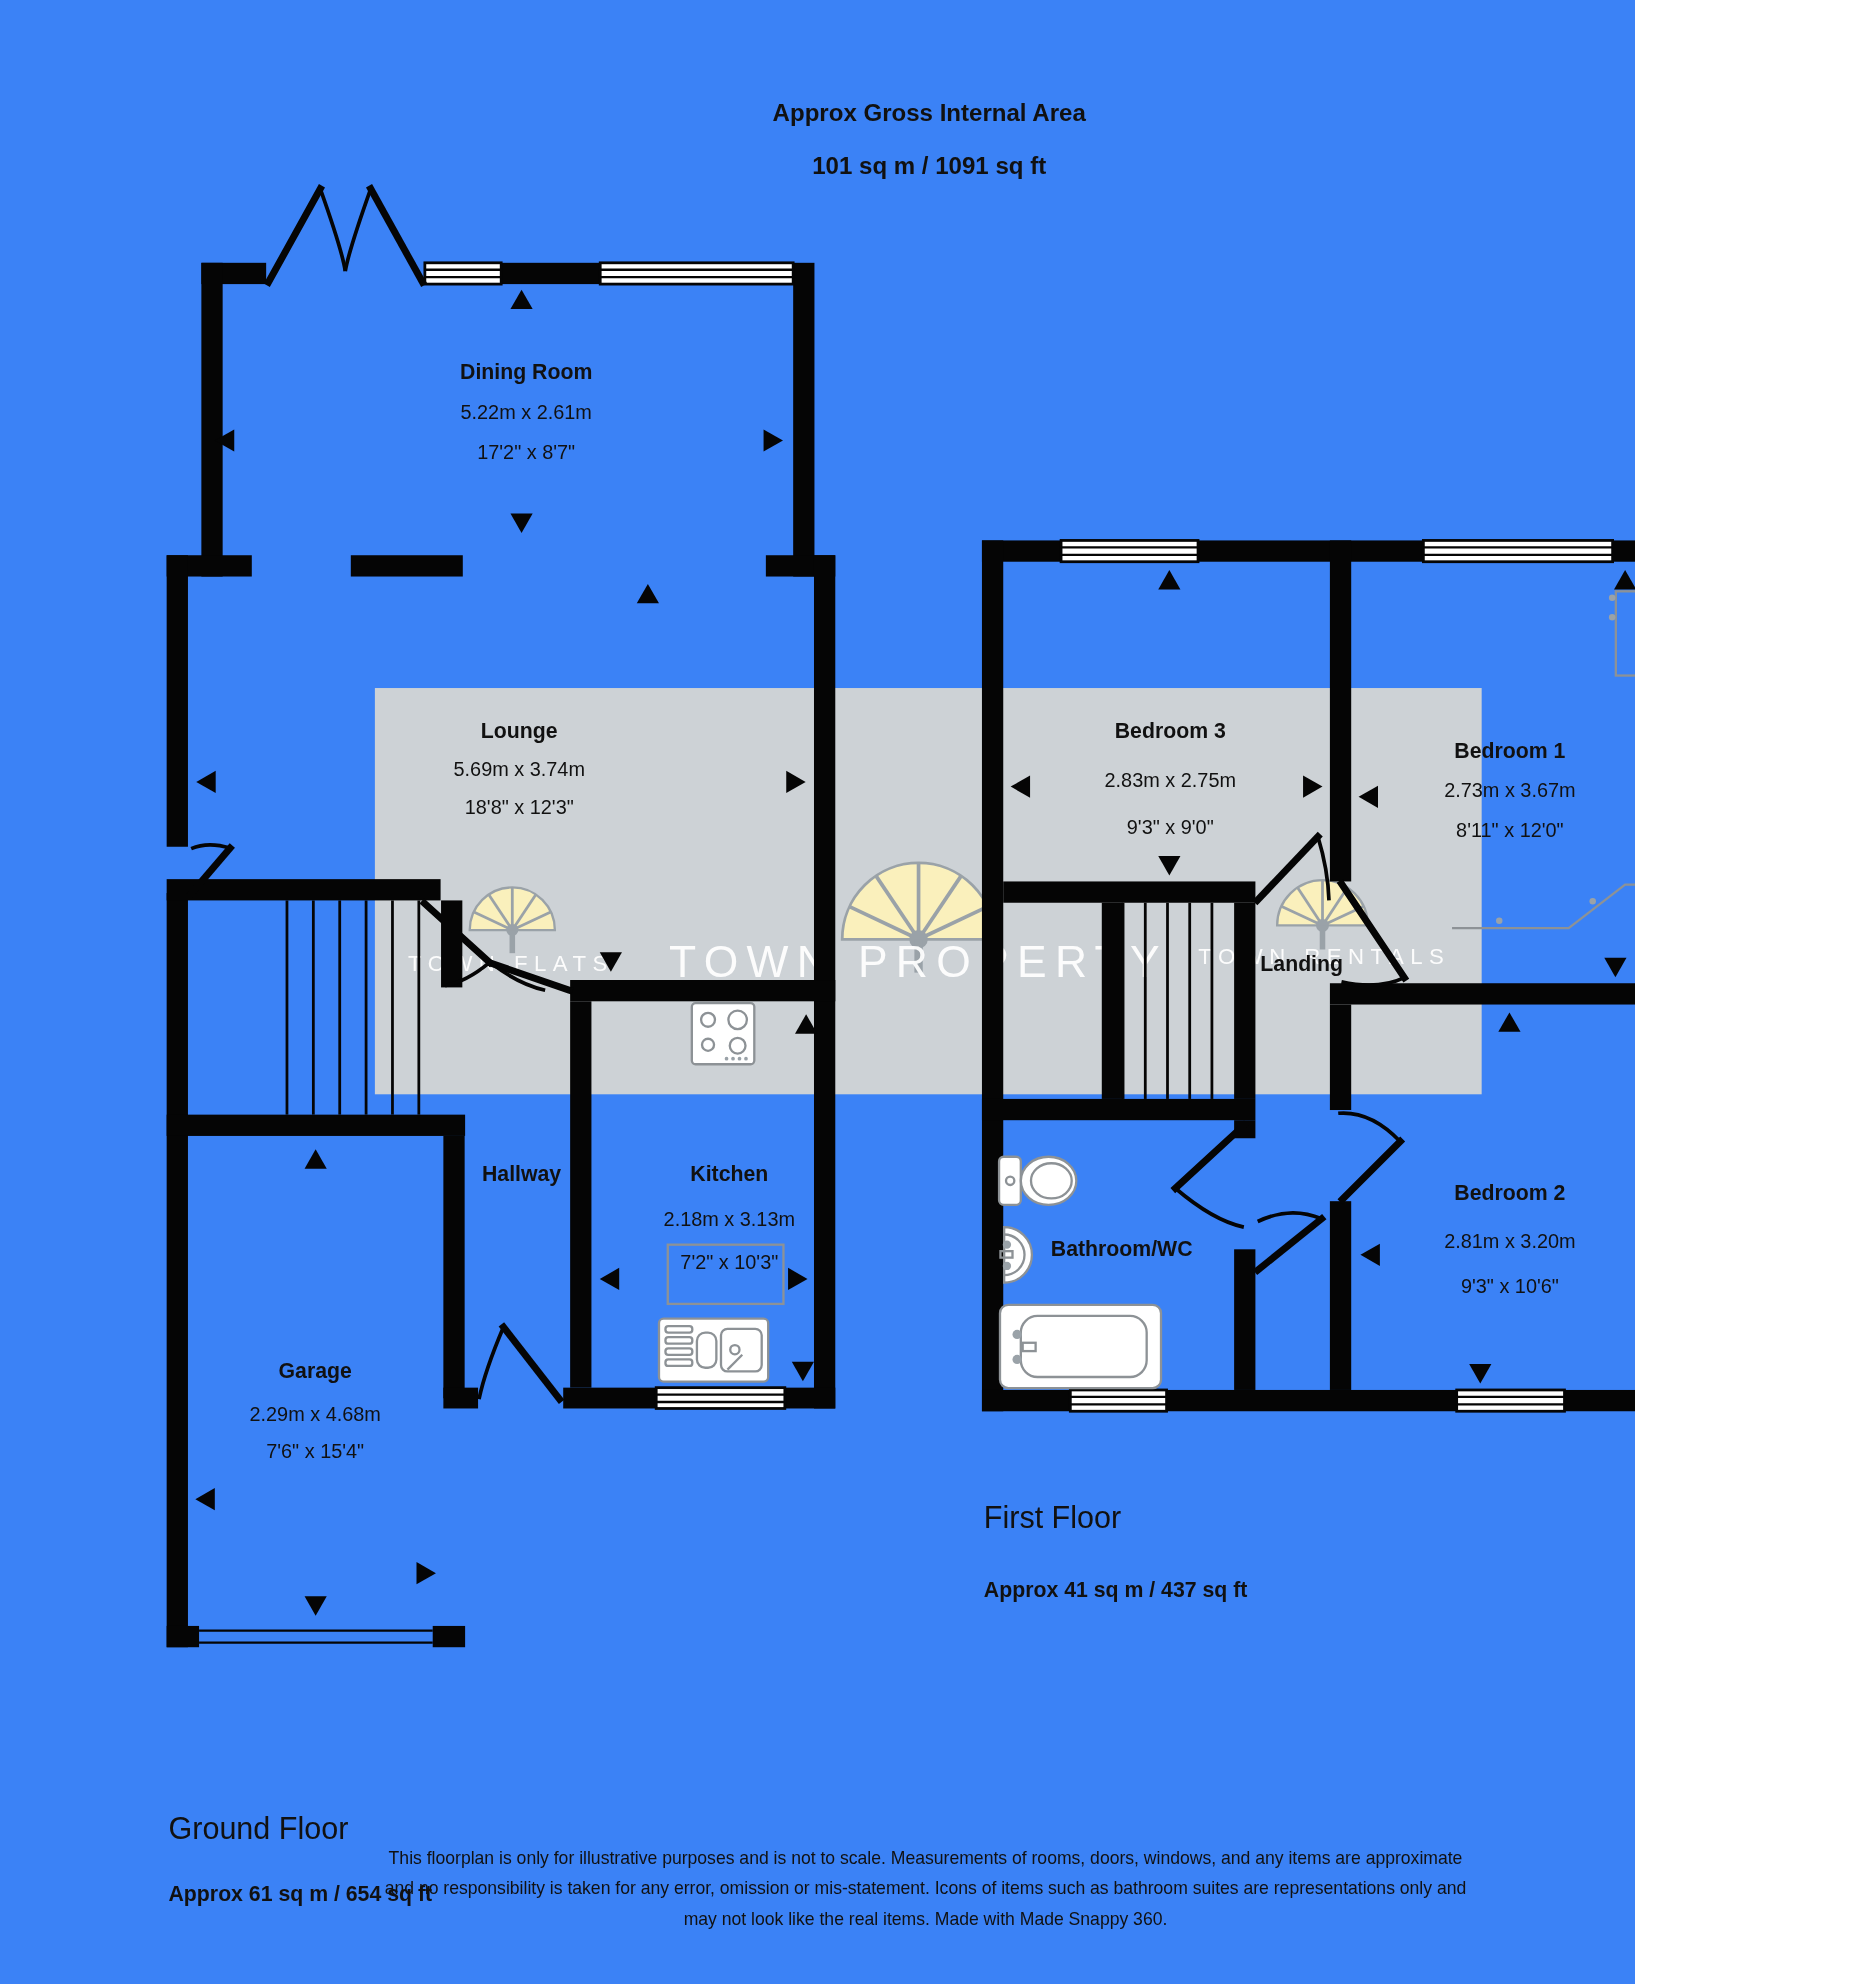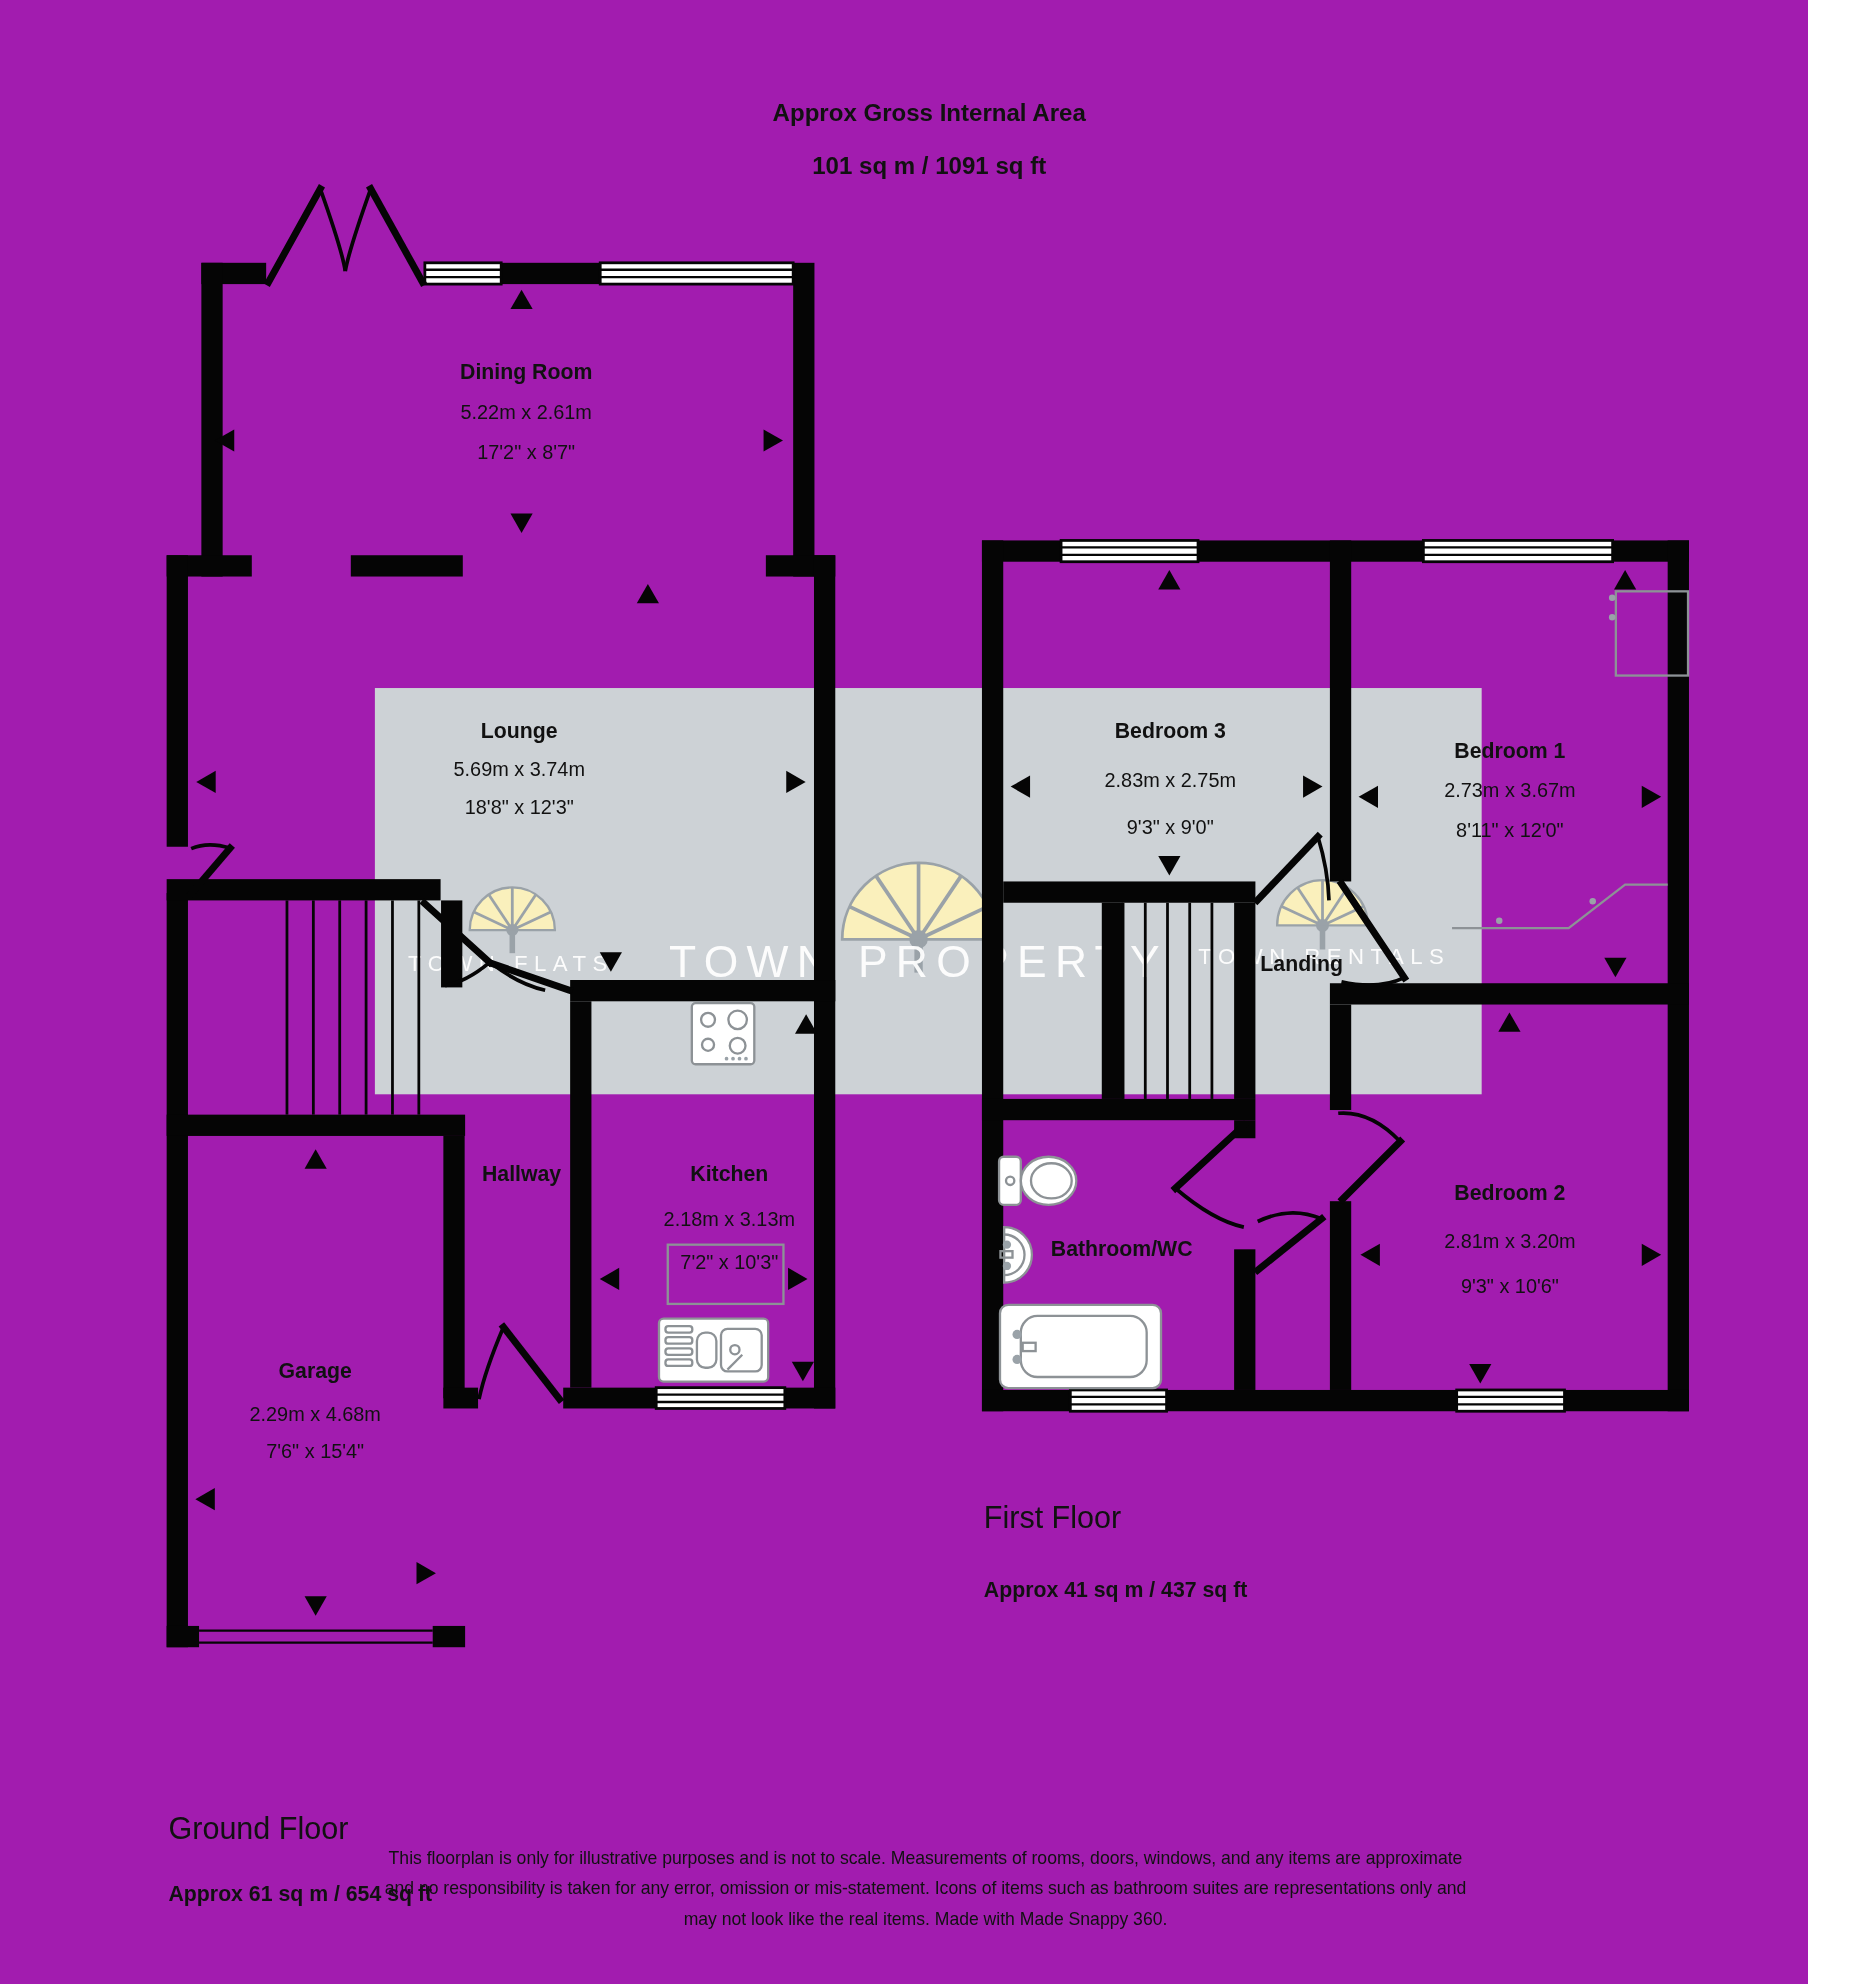--- a/index.html
+++ b/index.html
@@ -1,17 +1,17 @@
 <!DOCTYPE html>
 <html style="font-size:7.4px"><head>
 <meta charset="utf-8">
 <style>
   html,body{margin:0;padding:0;background:#ffffff;}
   body{font-family:"Liberation Sans", sans-serif;}
-  .page{position:relative;width:1808px;height:1985px;background:#a21caf;overflow:hidden;}
+  .page{position:relative;width:1635px;height:1985px;background:#3b82f6;overflow:hidden;}
   svg{display:block;}
   text{fill:#111;}
   .room-name{font-weight:bold;font-size:46px;}
   .room-dim{font-size:43px;}
   .title-line{font-weight:bold;font-size:52px;}
   .floor-name{font-size:66px;font-weight:normal;}
   .floor-area{font-size:46px;font-weight:bold;}
   .disclaimer{font-size:38px;}
   .wm-text{fill:rgba(255,255,255,0.93);font-weight:normal;}
   .wall{fill:#050505;}

